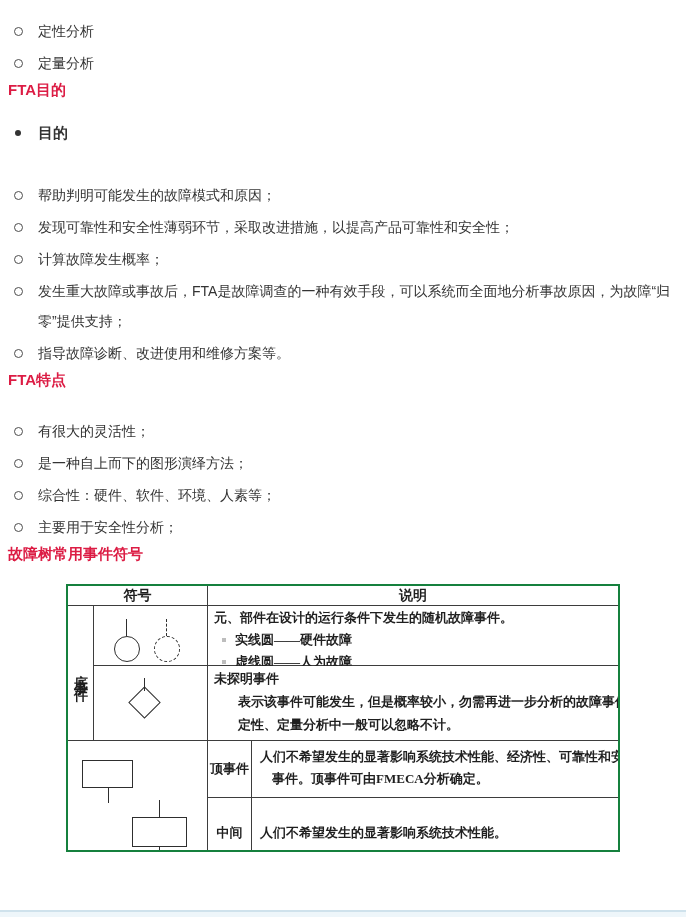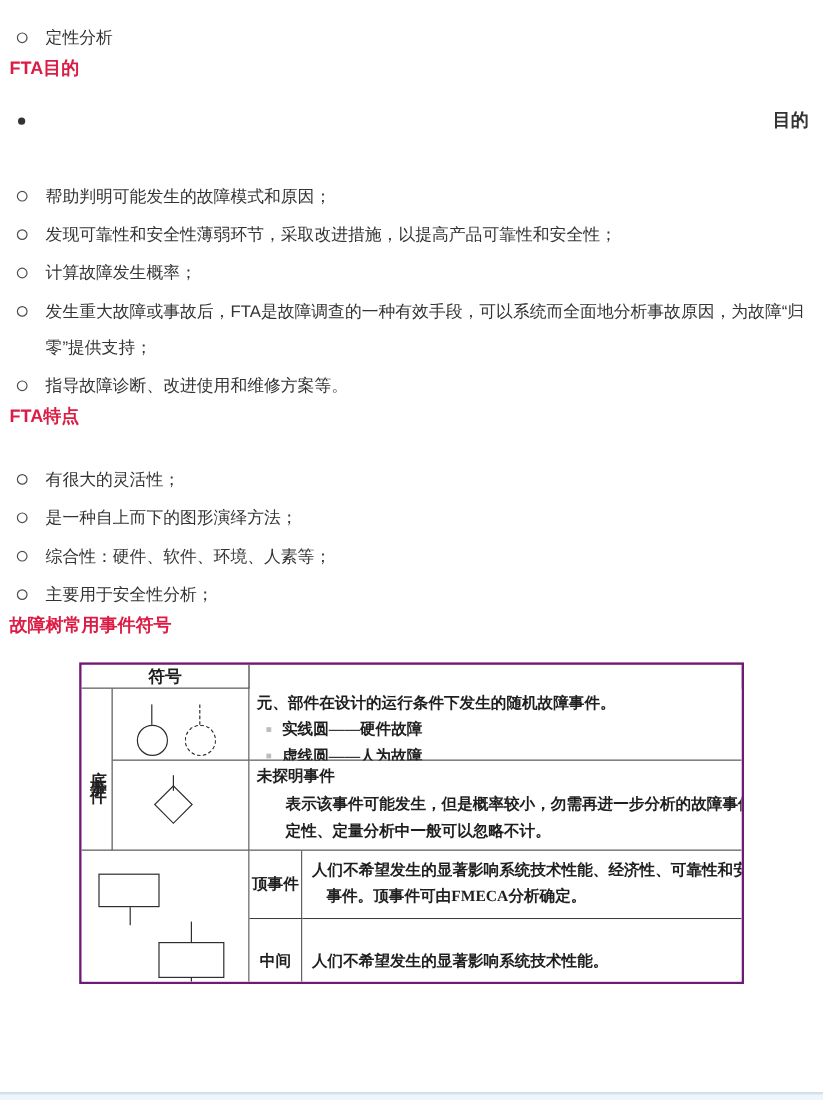--- a/index.html
+++ b/index.html
@@ -10,37 +10,37 @@
   }
   .page{position:relative;width:686px;height:917px;overflow:hidden;padding:0;}
   .content{padding:8px 12px 0 8px;}
 
   
   .o-item{position:relative;padding-left:30px;font-size:14px;line-height:30px;margin-bottom:2px;}
   .o-marker{position:absolute;left:6px;top:11px;width:7px;height:7px;border:1.4px solid #4d4d4d;border-radius:50%;background:#fff;}
   .o-text{color:#333;}
 
   
-  .dot-item{position:relative;padding-left:30px;font-size:15px;line-height:22px;font-weight:bold;color:#333;margin-top:23px;text-align:right;}
+  .dot-item{position:relative;padding-left:30px;font-size:15px;line-height:22px;font-weight:bold;color:#333;margin-top:23px;}
   .dot-marker{position:absolute;left:7px;top:8px;width:6px;height:6px;background:#333;border-radius:50%;}
 
   h3.red-heading{
     margin:0;font-size:15px;line-height:19px;font-weight:bold;color:#dc1c44;
   }
   .h-purpose{margin-top:42px;}
   .h-features{margin-top:37px;}
   .h-symbols{margin-top:12px;}
   .list-purpose{margin-top:36px;}
   .list-features{margin-top:27px;}
   .top-list{margin-top:8px;}
 
   
   .sym-table{
     position:relative;margin:21px 0 0 58px;width:550px;height:264px;
-    border:2px solid #701a75;overflow:hidden;
+    border:2px solid #15803d;overflow:hidden;
     font-family:"Liberation Serif","DejaVu Serif",serif;color:#1f1f1f;
   }
   .cell{position:absolute;box-sizing:border-box;background:#fff;}
   .b-r{border-right:1px solid #3d3d3d;}
   .b-b{border-bottom:1px solid #3d3d3d;}
   .th{display:flex;align-items:center;justify-content:center;font-size:14px;font-weight:bold;}
   .v-label{display:flex;align-items:center;justify-content:center;font-size:14px;font-weight:bold;
            writing-mode:vertical-rl;letter-spacing:7px;text-orientation:upright;}
   .sub-label{font-size:13px;font-weight:bold;text-align:center;}
   .desc{font-size:13px;font-weight:600;line-height:22px;}
@@ -63,20 +63,24 @@
 </head>
 <body>
 
 <div class="page">
   <div class="content">
 
     <div class="top-list">
       <div class="o-item">
         <span class="o-marker"></span>
         <span class="o-text">定性分析</span>
+      </div>
+      <div class="o-item">
+        <span class="o-marker"></span>
+        <span class="o-text">定量分析</span>
       </div>
     </div>
 
     <h3 class="red-heading h-purpose">FTA目的</h3>
 
     <div class="dot-item">
       <span class="dot-marker"></span>
       <span>目的</span>
     </div>
 
@@ -122,20 +126,21 @@
         <span class="o-marker"></span>
         <span class="o-text">主要用于安全性分析；</span>
       </div>
     </div>
 
     <h3 class="red-heading h-symbols">故障树常用事件符号</h3>
 
     <div class="sym-table">
 
       <div class="cell th b-r b-b" style="left:0;top:0;width:140px;height:20px;">符号</div>
+      <div class="cell th b-b" style="left:140px;top:0;width:410px;height:20px;">说明</div>
 
       <div class="cell v-label b-r b-b" style="left:0;top:20px;width:26px;height:135px;">底事件</div>
 
       <div class="cell b-r b-b" style="left:26px;top:20px;width:114px;height:60px;">
         <span class="shape stem" style="left:32px;top:13px;height:17px;"></span>
         <span class="shape circle-solid" style="left:20px;top:30px;"></span>
         <span class="shape stem-dashed" style="left:72px;top:13px;height:17px;"></span>
         <span class="shape circle-dashed" style="left:60px;top:30px;"></span>
       </div>
 

